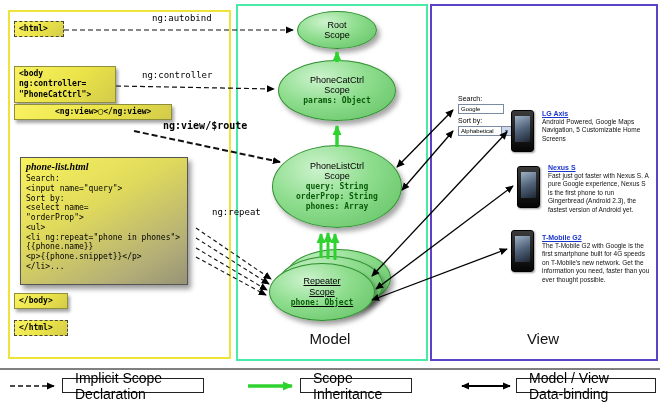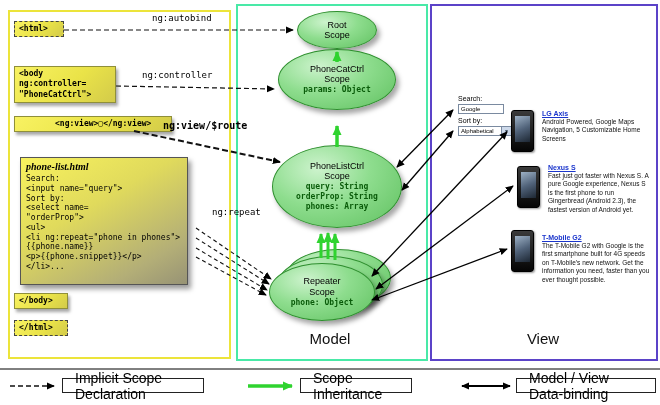--- a/index.html
+++ b/index.html
@@ -66,21 +66,21 @@
 <div class="stage">
 
   <div class="col col-template"></div>
   <div class="col col-model"></div>
   <div class="col col-view"></div>
 
   <div class="ybox dashed" style="left:14px;top:21px;width:40px;">&lt;html&gt;</div>
   <div class="ybox" style="left:14px;top:66px;width:92px;">&lt;body
 ng:controller=
 "PhoneCatCtrl"&gt;</div>
-  <div class="ybox" style="left:14px;top:116px;width:112px;padding-left:40px;">&lt;ng:view&gt;▢&lt;/ng:view&gt;</div>
+  <div class="ybox" style="left:14px;top:104px;width:112px;padding-left:40px;">&lt;ng:view&gt;▢&lt;/ng:view&gt;</div>
 
   <div class="plist">
     <div class="plist-title">phone-list.html</div>
     <div class="plist-code">Search:
 &lt;input name="query"&gt;
 Sort by:
 &lt;select name=
 "orderProp"&gt;
 &lt;ul&gt;
 &lt;li ng:repeat="phone in phones"&gt;
@@ -91,37 +91,37 @@
 
   <div class="ybox" style="left:14px;top:293px;width:44px;">&lt;/body&gt;</div>
   <div class="ybox dashed" style="left:14px;top:320px;width:44px;">&lt;/html&gt;</div>
 
 
   <div class="scope" style="left:297px;top:11px;width:80px;height:38px;">
     <div class="scope-title">Root
 Scope</div>
   </div>
 
-  <div class="scope" style="left:278px;top:49px;width:118px;height:61px;">
+  <div class="scope" style="left:278px;top:60px;width:118px;height:61px;">
     <div class="scope-title">PhoneCatCtrl
 Scope</div>
     <div class="scope-props">params: Object</div>
   </div>
 
   <div class="scope" style="left:272px;top:145px;width:130px;height:83px;text-align:center;">
     <div class="scope-title">PhoneListCtrl
 Scope</div>
     <div class="scope-props">query: String
 orderProp: String
 phones: Array</div>
   </div>
 
   <div class="scope" style="left:285px;top:249px;width:106px;height:58px;"></div>
   <div class="scope" style="left:277px;top:256px;width:106px;height:58px;"></div>
-  <div class="scope" style="left:269px;top:263px;width:106px;height:58px;">
+  <div class="scope" style="left:269px;top:263px;width:106px;height:58px;text-decoration:underline;">
     <div class="scope-title">Repeater
 Scope</div>
     <div class="scope-props">phone: Object</div>
   </div>
 
   <div class="col-label" style="left:270px;top:330px;width:120px;">Model</div>
 
   <div class="vw-label" style="left:458px;top:95px;">Search:</div>
   <input class="vw-input" style="left: 458px; top: 104px; width: 46px; height: 10px;" value="Google">
   <div class="vw-label" style="left:458px;top:117px;">Sort by:</div>

